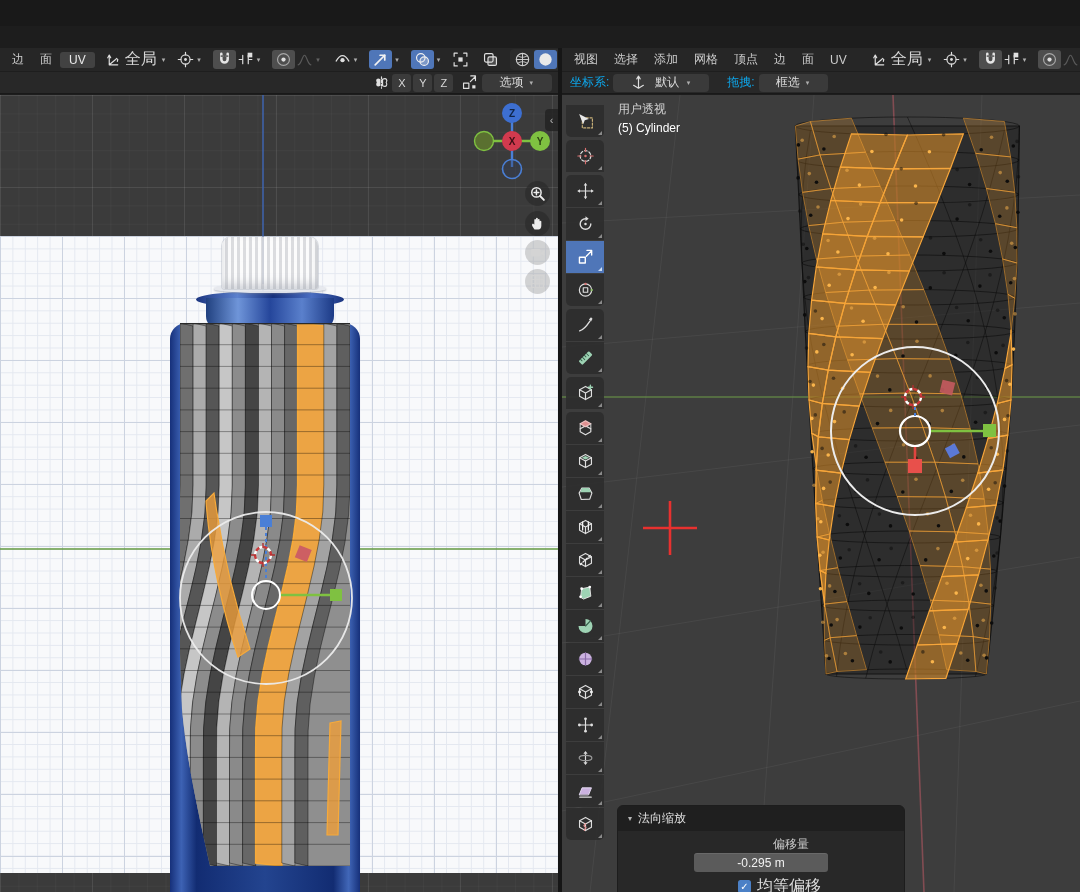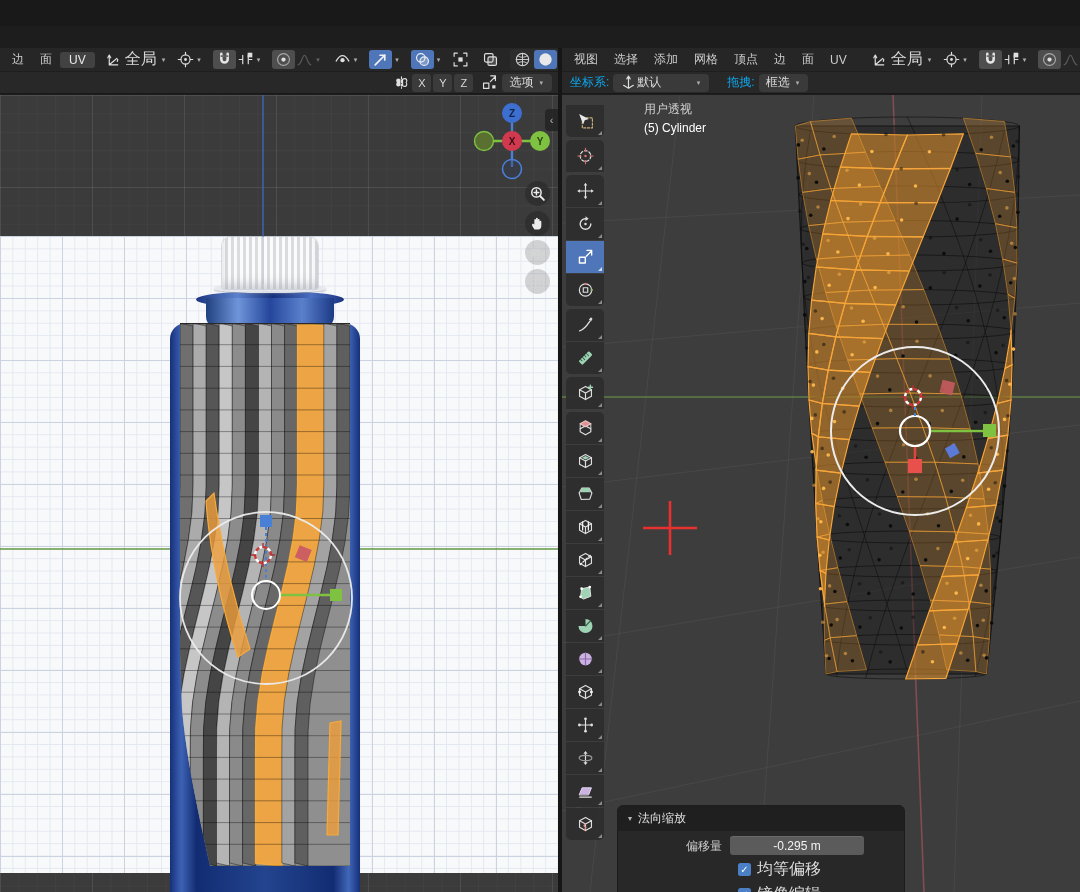--- a/index.html
+++ b/index.html
@@ -28,21 +28,21 @@
   .icn { width:17px; height:17px; display:inline-flex; align-items:center; justify-content:center; }
   .icn svg { display:block; }
   .lbl { font-size:16px; color:#d6d6d6; padding:0 2px; cursor:pointer; }
   .chev { font-size:7px; color:#aeaeae; padding:0 2px; line-height:1; }
   .tog { width:23px; height:19px; border-radius:3px; display:inline-flex; align-items:center; justify-content:center; cursor:pointer; }
   .tog.on-gray { background:#4e4e4e; }
   .tog.on-blue { background:#4f76b8; }
   .dim { opacity:.45; }
   .shade-grp { display:flex; align-items:center; background:#2c2c2c; border-radius:4px; margin-left:8px; padding:1px; }
   .mini-btn { min-width:19px; height:18px; background:#3b3b3b; border-radius:3px; display:inline-flex; align-items:center; justify-content:center; font-size:11px; color:#d8d8d8; padding:0 5px; margin-left:2px; cursor:pointer; }
-  .pill-dd { display:inline-flex; align-items:center; gap:4px; background:#3a3a3a; border-radius:4px; height:18px; padding:0 7px; font-size:12px; color:#dddddd; cursor:pointer; margin-left:4px; }
+  .pill-dd { display:inline-flex; align-items:center; gap:4px; background:#3a3a3a; border-radius:4px; height:18px; padding:0 17px; font-size:12px; color:#dddddd; cursor:pointer; margin-left:4px; }
   .hdr-label { font-size:12px; color:#0ea5e9; margin-left:10px; }
 
   
   #left-viewport { position:absolute; left:0; top:47px; width:558px; height:797px; overflow:hidden; cursor:crosshair;
     background-color:#3b3b3b;
     background-image:
       linear-gradient(rgba(255,255,255,.065) 1px, transparent 1px),
       linear-gradient(90deg, rgba(255,255,255,.065) 1px, transparent 1px),
       linear-gradient(rgba(255,255,255,.028) 1px, transparent 1px),
       linear-gradient(90deg, rgba(255,255,255,.028) 1px, transparent 1px);
@@ -73,41 +73,41 @@
   .overlay-svg { position:absolute; left:0; top:0; pointer-events:none; }
 
   
   #nav-gizmo { position:absolute; left:470px; top:6px; }
   .view-btn { position:absolute; width:25px; height:25px; border-radius:50%; background:rgba(44,44,44,.75); display:flex; align-items:center; justify-content:center; cursor:pointer; }
   .view-btn.faded { background:rgba(120,120,120,.30); }
   #collapse-chip { position:absolute; right:0; top:14px; width:13px; height:22px; background:rgba(35,35,35,.85); border-radius:4px 0 0 4px; color:#b5b5b5; font-size:11px; display:flex; align-items:center; justify-content:center; cursor:pointer; }
 
   
   #right-viewport { position:absolute; left:0; top:47px; width:518px; height:797px; overflow:hidden; background:#3d3d3d; cursor:crosshair; }
-  #vp-overlay-text { position:absolute; left:56px; top:6px; pointer-events:none;margin-left:26px; }
+  #vp-overlay-text { position:absolute; left:56px; top:6px; pointer-events:none; }
   #view-mode-label { font-size:12px; color:rgba(255,255,255,.75); }
   #object-name-label { font-size:12px; color:#ffffff; margin-top:3px; }
 
   
   #tool-sidebar { position:absolute; left:4px; top:10px; width:38px; display:flex; flex-direction:column; }
   .tool { position:relative; width:38px; height:32px; background:#2e2e2ef0; display:flex; align-items:center; justify-content:center; cursor:pointer; margin-bottom:1px; }
   .tool:first-child { border-radius:5px 5px 0 0; }
   .tool.grp-end { margin-bottom:3px; border-radius:0 0 5px 5px; }
   .tool.grp-end + .tool { border-radius:5px 5px 0 0; }
   .tool:last-child { border-radius:0 0 5px 5px; }
   .tool.active { background:#4f76b8; }
   .tool::after { content:""; position:absolute; right:2px; bottom:2px; border-left:4px solid transparent; border-bottom:4px solid #8a8a8a; }
   .tool.active::after { border-bottom-color:#cfe0f5; }
 
   
   #op-panel { position:absolute; left:55px; top:710px; width:288px; height:90px; background:rgba(39,39,39,.97); border:1px solid #1d1d1d; border-radius:6px 6px 0 0; overflow:hidden; }
   #op-title-row { height:25px; display:flex; align-items:center; gap:6px; padding:0 10px; background:rgba(30,30,30,.9); cursor:pointer; }
   #op-title { font-size:12px; color:#e2e2e2;font-family:Liberation Serif, serif; }
   .op-chev { color:#b5b5b5; font-size:8px; }
-  .op-row { display:flex; align-items:flex-end; margin-top:5px; }
+  .op-row { display:flex; align-items:center; margin-top:5px;flex-direction:column; }
   .op-label { width:112px; text-align:right; font-size:12px; color:#c9c9c9; padding-right:8px; }
   .op-field { width:134px; height:19px; background:#5b5b5b; border-radius:3px; color:#f2f2f2; font-size:12px; display:flex; align-items:center; justify-content:center; cursor:ew-resize; box-shadow:inset 0 1px 0 rgba(255,255,255,.09); }
   .cb-row { display:flex; align-items:center; gap:6px; margin:4px 0 0 120px; cursor:pointer; }
   .cb-box { width:13px; height:13px; border-radius:2.5px; background:#4b80c6; color:#ffffff; font-size:10px; line-height:13px; text-align:center; }
   .cb-label { font-size:16px; color:#dedede; }
 
   .crosshair-red line { stroke:#e8312f; stroke-width:2.6; }
 </style>
 </head>
 <body>
@@ -464,21 +464,21 @@
               <circle cx="12.2" cy="4.6" r="2.3" fill="#dfdfdf"></circle>
             </svg>
           </span>
 
       </div>
     </div>
 
     <div class="hdr2">
       <span class="hdr-label" style="margin-left:2px;">坐标系:</span>
       <span class="pill-dd" style="width:96px;justify-content:space-between;">
-        <span style="display:flex;align-items:center;gap:0;">
+        <span style="display:flex;align-items:center;gap:8px;">
           <span class="icn">
               <svg width="17" height="17" viewBox="0 0 16 16" stroke-width="1.1" stroke-linecap="round" stroke-linejoin="round">
                 <path d="M8 13.4V3M8 13.4 3.4 10.6M8 13.4l4.6-2.8" stroke="#dfdfdf" fill="none"></path>
                 <path d="M6.4 4.6 8 2l1.6 2.6" fill="none" stroke="#dfdfdf"></path>
               </svg>
             </span>
           <span>默认</span>
         </span>
         <span class="chev">▾</span>
       </span>

